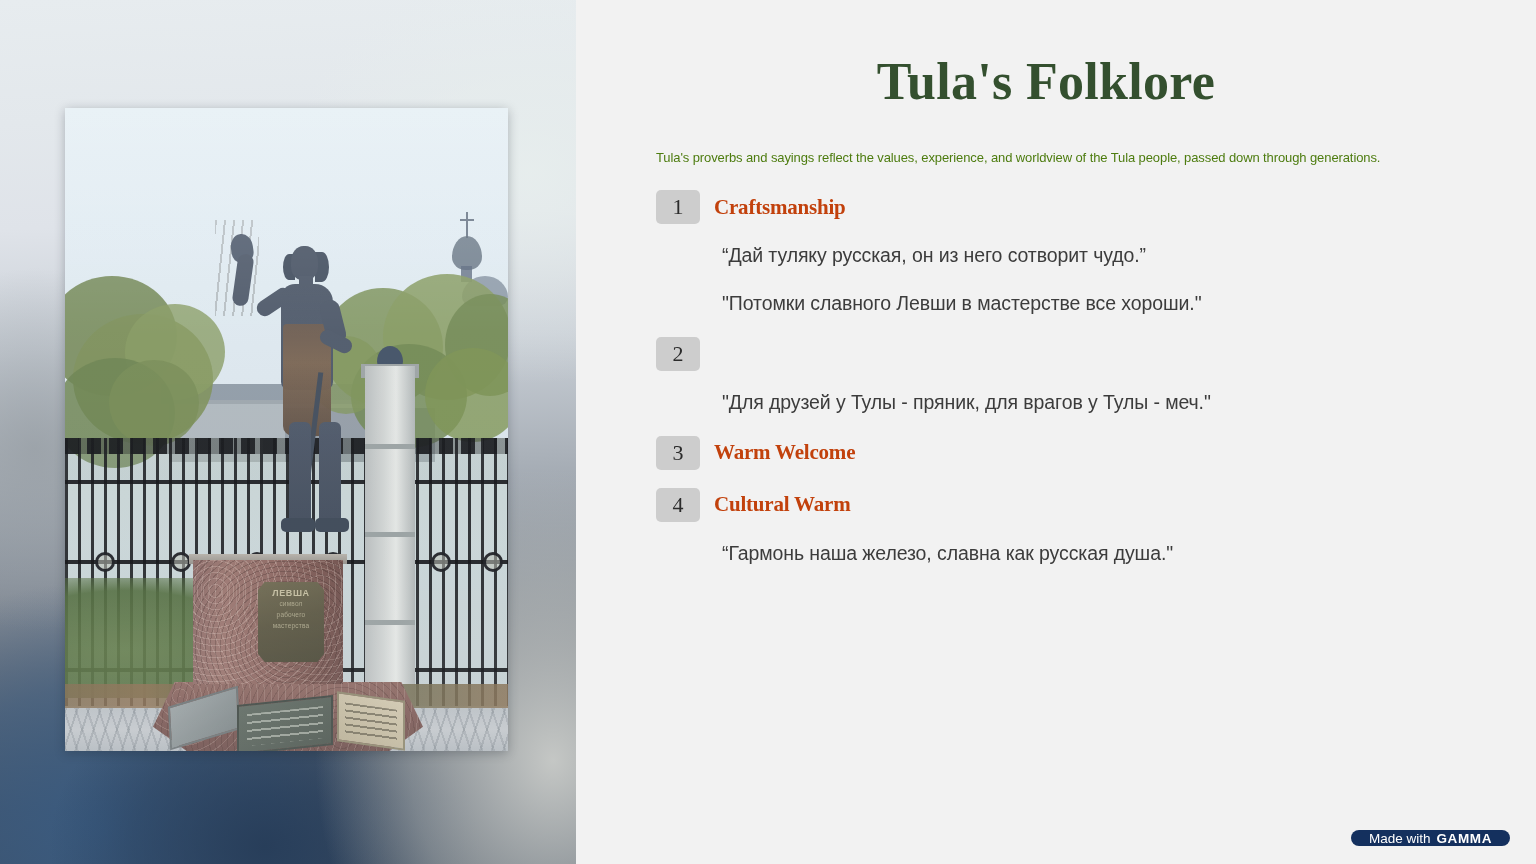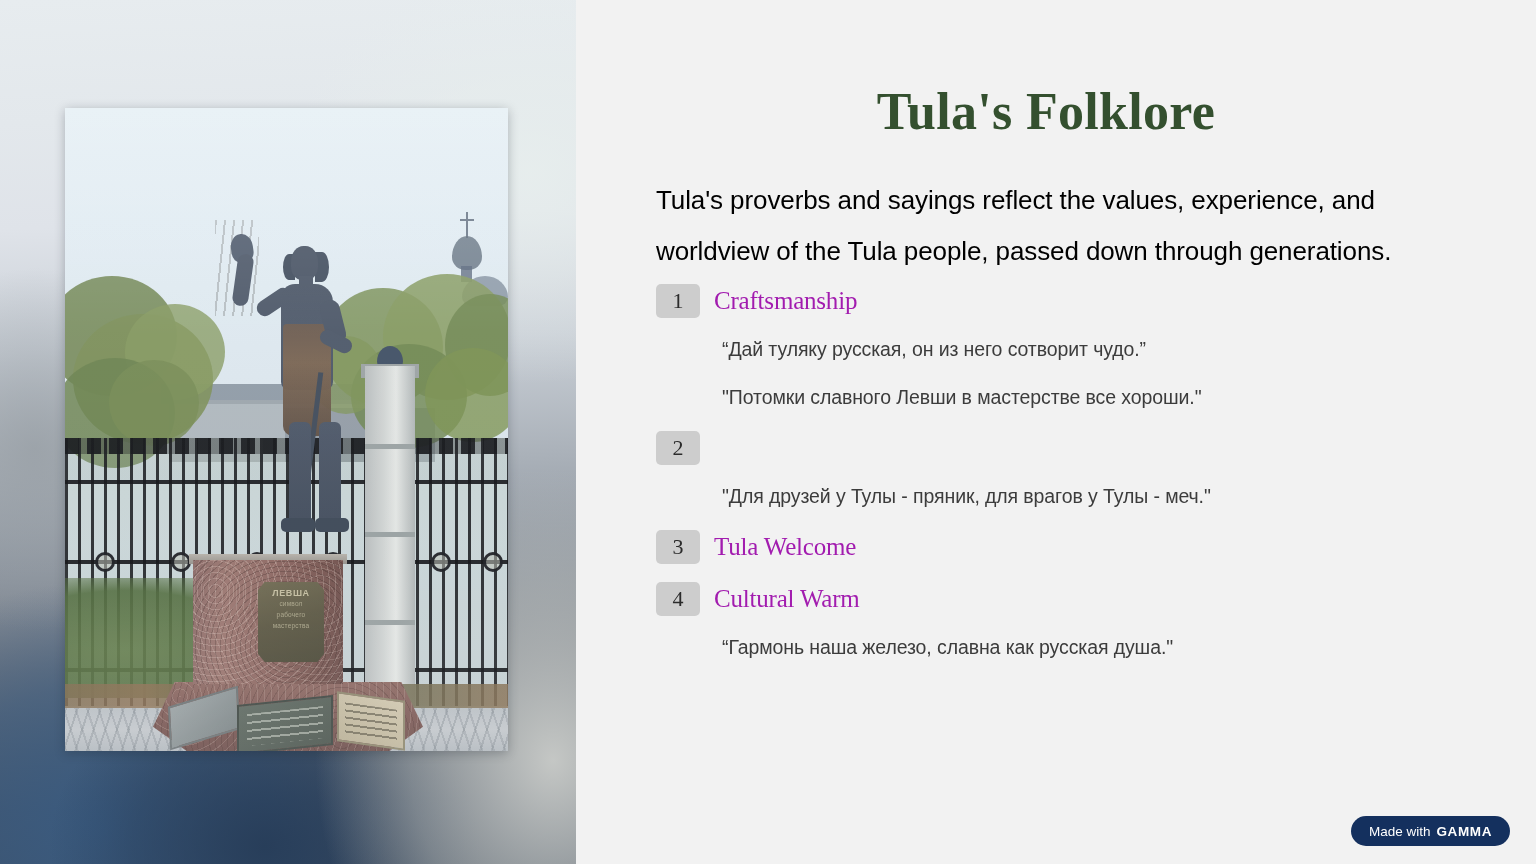--- a/index.html
+++ b/index.html
@@ -241,62 +241,62 @@
   
   .photo-haze { left:0; top:0; width:100%; height:100%;
     background:linear-gradient(180deg, rgba(255,255,255,.22) 0%, rgba(255,255,255,.06) 35%, rgba(255,255,255,.04) 70%, rgba(255,255,255,.1) 100%);
     pointer-events:none; }
 
   
   .right-panel {
     position:relative;
     flex:1 1 auto;
     background:#f2f2f2;
-    padding:82px 100px 0 80px;
+    padding:52px 100px 0 80px;
   }
   .title {
     font-family:"Liberation Serif", serif;
     font-size:52px; font-weight:700; color:#34502f;
     text-align:center; letter-spacing:.3px;
     margin-bottom:34px;
   }
   .intro {
-    font-size:26px; color:#000000; line-height:1.95;
+    font-size:13px; color:#4d7c0f; line-height:1.95;
     letter-spacing:-.1px;
-    margin-bottom:8px;
+    margin-bottom:20px;
   }
   .items { display:flex; flex-direction:column; }
   .item { margin-bottom:4px; }
   .item-head { display:flex; align-items:center; gap:14px; }
   .num {
     width:44px; height:34px; flex:0 0 44px;
     background:#cdcdcd; border-radius:5px;
     display:flex; align-items:center; justify-content:center;
     font-family:"Liberation Serif", serif; font-size:22px; color:#2b2b2b;
   }
   .item-title {
     font-family:"Liberation Serif", serif;
-    font-size:25px; font-weight:400; color:#a21caf;
+    font-size:21px; font-weight:700; color:#c2410c;
     letter-spacing:-.2px;
   }
   .quotes { padding-left:66px; }
   .quote {
     font-size:19.5px; color:#3c3c3c;
     line-height:1.6; letter-spacing:-.1px;
     margin-top:16px;
   }
   .item-1 { margin-bottom:18px; }
   .item-2, .item-3 { margin-bottom:18px; }
 
   
   .gamma-badge {
     position:absolute; right:26px; bottom:18px;
     background:#14305e; color:#ffffff;
     border-radius:18px;
-    height:30px; padding:0 18px;
+    height:16px; padding:0 18px;
     display:flex; align-items:center; gap:6px;
     font-size:13.5px;
   }
   .gamma-badge .gname {
     font-weight:700; letter-spacing:.6px; font-size:13.5px;
   }
 </style>
 </head>
 <body>
 
@@ -428,21 +428,21 @@
           <div class="num">2</div>
         </div>
         <div class="quotes">
           <div class="quote">"Для друзей у Тулы - пряник, для врагов у Тулы - меч."</div>
         </div>
       </div>
 
       <div class="item item-3">
         <div class="item-head">
           <div class="num">3</div>
-          <div class="item-title">Tula Welcome</div>
+          <div class="item-title">Warm Welcome</div>
         </div>
       </div>
 
       <div class="item item-4">
         <div class="item-head">
           <div class="num">4</div>
           <div class="item-title">Cultural Warm</div>
         </div>
         <div class="quotes">
           <div class="quote">“Гармонь наша железо, славна как русская душа."</div>

